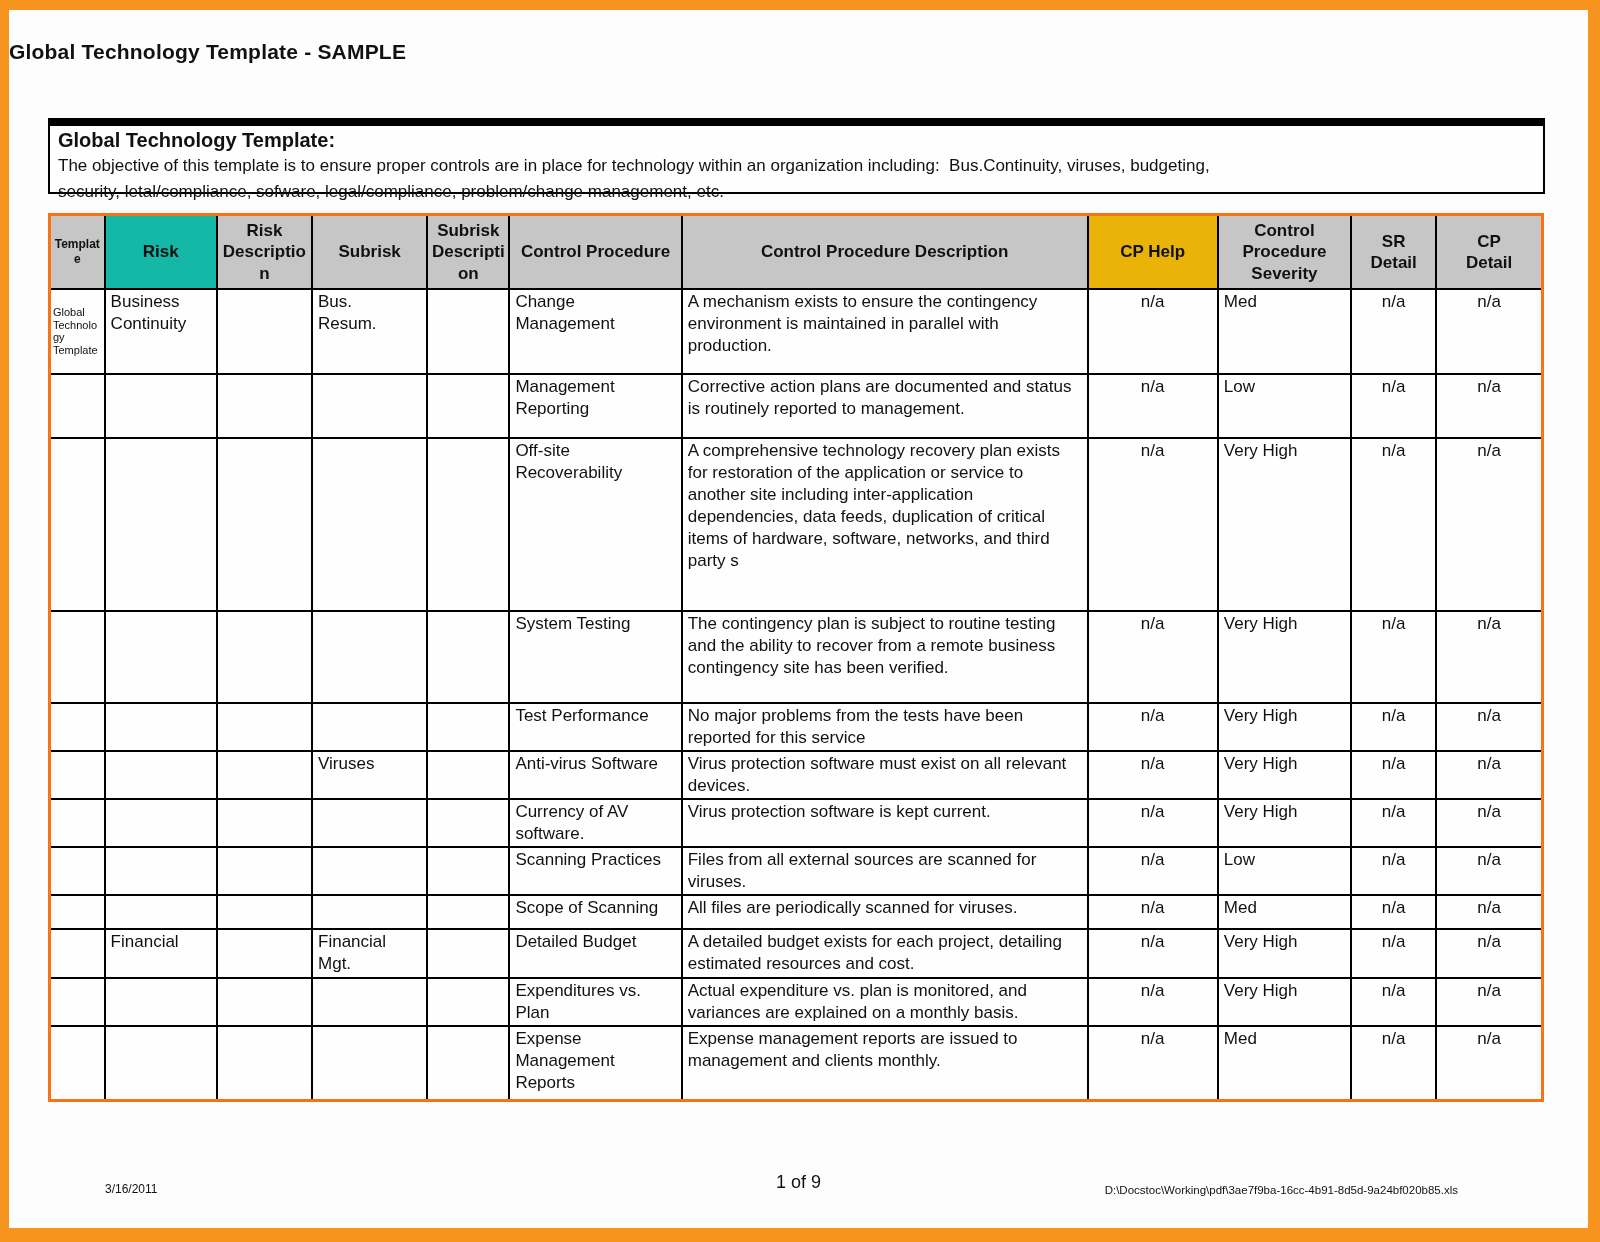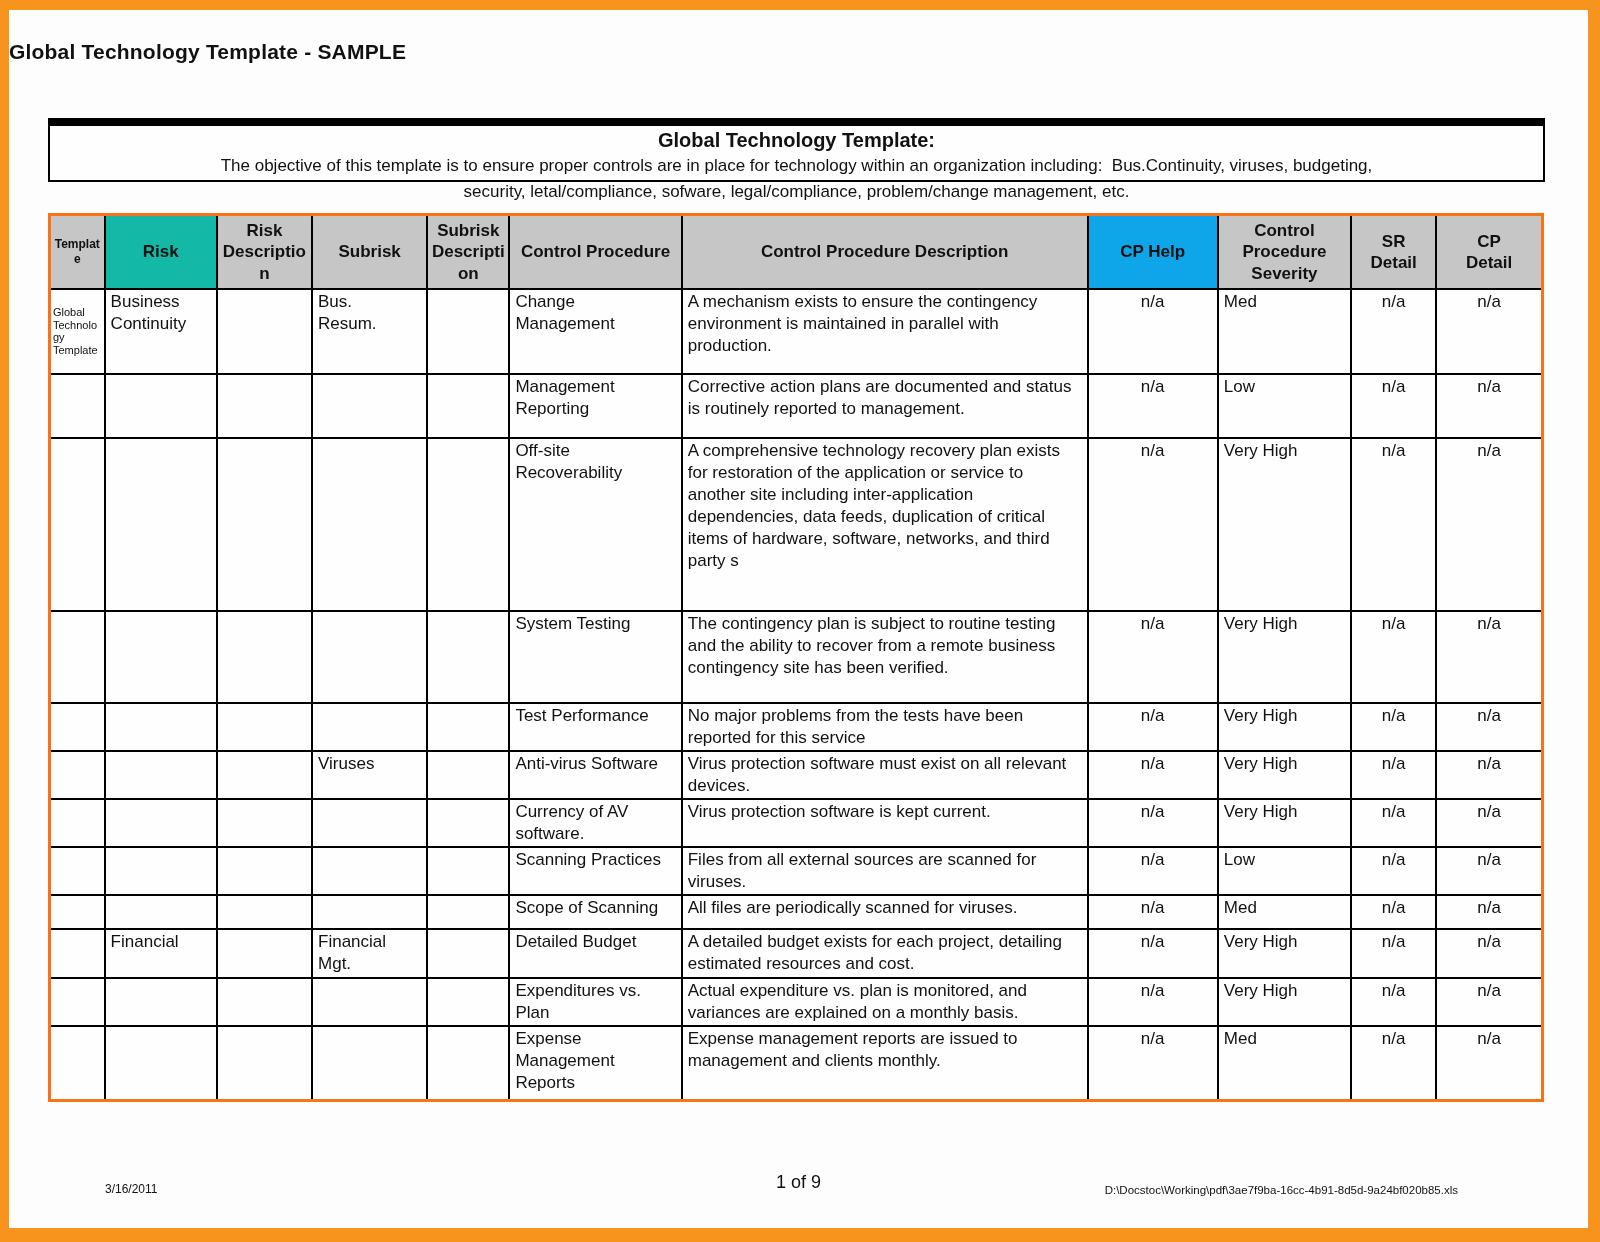--- a/index.html
+++ b/index.html
@@ -32,27 +32,26 @@
     width: 100%;
     font-size: 21px;
     font-weight: bold;
     letter-spacing: 0.2px;
   }
   .intro-box {
     position: absolute;
     left: 39px;
     top: 108px;
     width: 1497px;
-    height: 64px;
+    height: 76px;
     box-sizing: border-box;
     border: 2px solid #000;
     border-top-width: 8px;
     background: #FEFEFE;
     padding: 2px 8px 0 8px;
-    text-align: center;
   }
   .intro-heading {
     font-size: 20px;
     font-weight: bold;
     line-height: 1.25;
   }
   .intro-line {
     font-size: 17px;
     line-height: 1.5;
     white-space: pre-wrap;
@@ -153,21 +152,21 @@
           </colgroup>
         <thead>
           <tr>
               <th class="th-template" style="background: rgb(198, 198, 198);">Template</th>
               <th style="background: #14b8a6;">Risk</th>
               <th style="background: rgb(198, 198, 198);">Risk Description</th>
               <th style="background: rgb(198, 198, 198);">Subrisk</th>
               <th style="background: rgb(198, 198, 198); margin-left: 23px;">Subrisk Description</th>
               <th style="background: rgb(198, 198, 198);">Control Procedure</th>
               <th style="background: rgb(198, 198, 198);">Control Procedure Description</th>
-              <th style="background: #0ea5e9; margin-left: 44px;">CP Help</th>
+              <th style="background: #eab308; margin-left: 44px;">CP Help</th>
               <th style="background: rgb(198, 198, 198);">Control Procedure Severity</th>
               <th style="background: rgb(198, 198, 198);">SR
 Detail</th>
               <th style="background: rgb(198, 198, 198);">CP
 Detail</th>
             </tr>
         </thead>
         <tbody>
             <tr style="height: 75px;">
               <td class="c-template">Global Technology Template</td>

